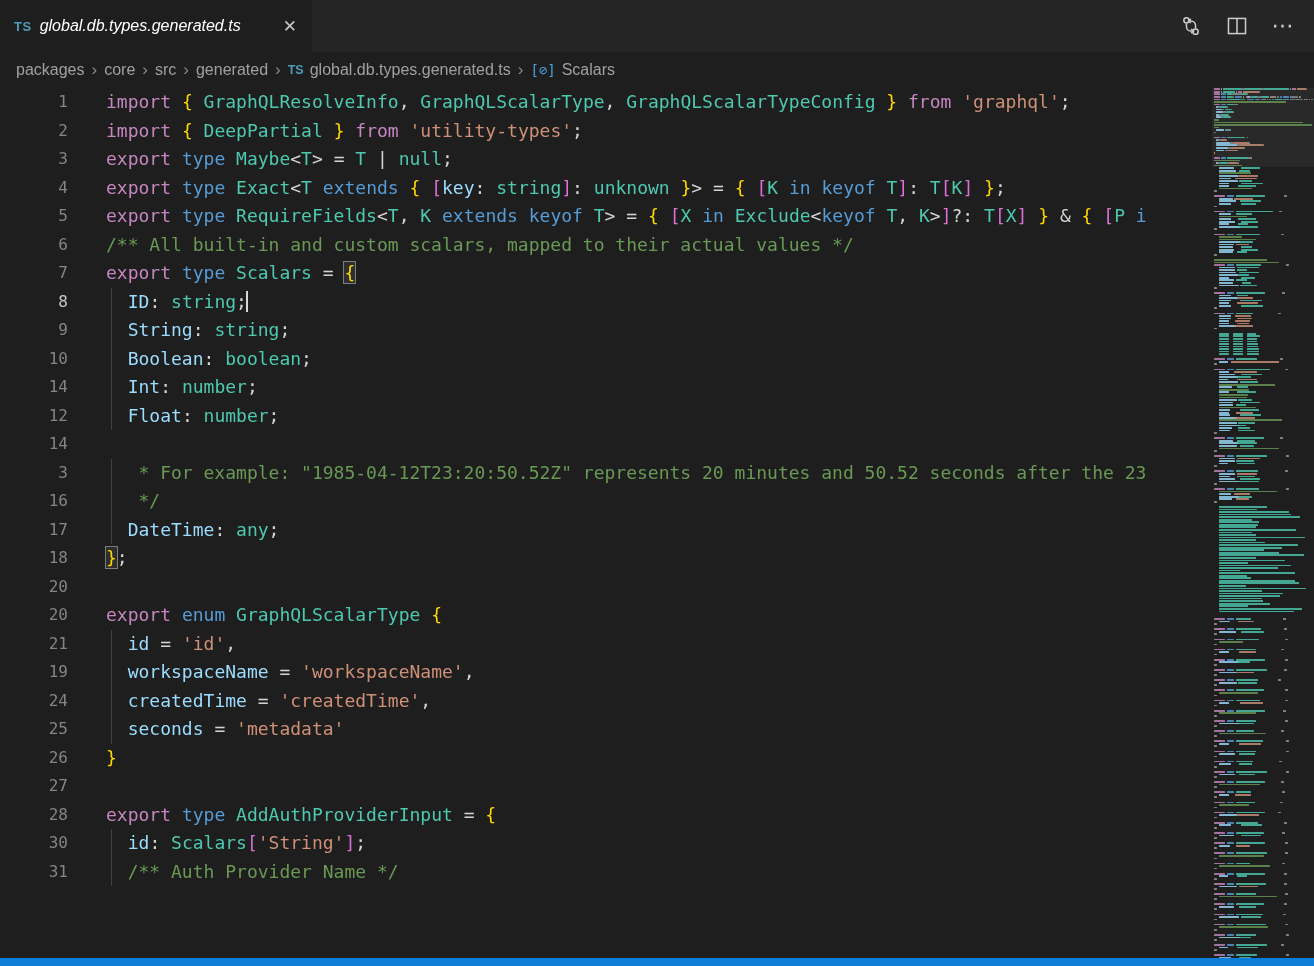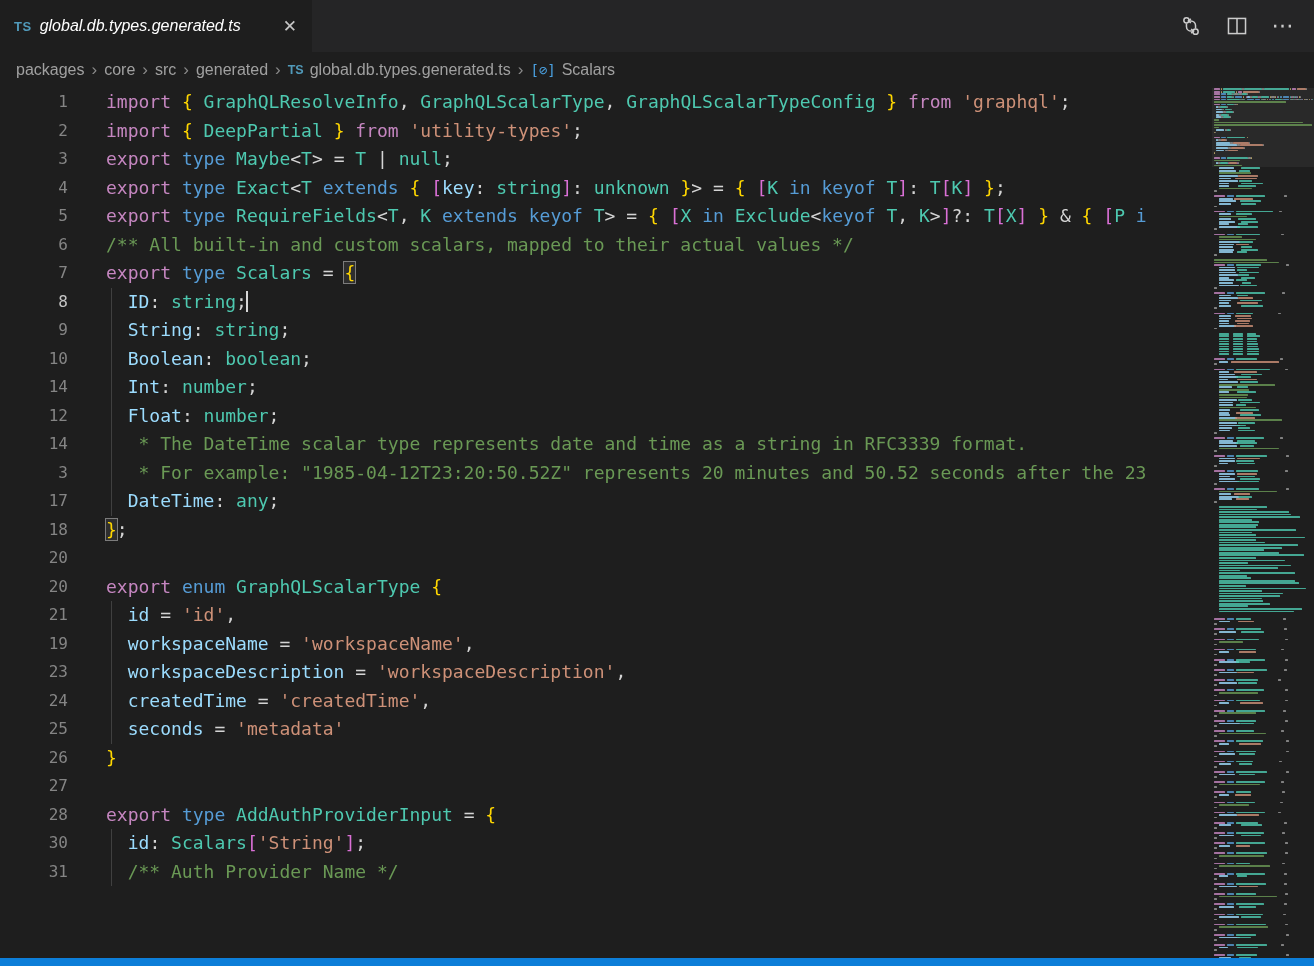--- a/index.html
+++ b/index.html
@@ -124,29 +124,29 @@
       <div class="code-line"><div class="ln">3</div><div class="lc"><span class="tok-kw">export</span><span class="tok-pun"> </span><span class="tok-kw2">type</span><span class="tok-pun"> </span><span class="tok-typ">Maybe</span><span class="tok-pun">&lt;</span><span class="tok-typ">T</span><span class="tok-pun">&gt; = </span><span class="tok-typ">T</span><span class="tok-pun"> | </span><span class="tok-typ">null</span><span class="tok-pun">;</span></div></div>
       <div class="code-line"><div class="ln">4</div><div class="lc"><span class="tok-kw">export</span><span class="tok-pun"> </span><span class="tok-kw2">type</span><span class="tok-pun"> </span><span class="tok-typ">Exact</span><span class="tok-pun">&lt;</span><span class="tok-typ">T</span><span class="tok-pun"> </span><span class="tok-kw2">extends</span><span class="tok-pun"> </span><span class="tok-b1">{</span><span class="tok-pun"> </span><span class="tok-b2">[</span><span class="tok-var">key</span><span class="tok-pun">: </span><span class="tok-typ">string</span><span class="tok-b2">]</span><span class="tok-pun">: </span><span class="tok-typ">unknown</span><span class="tok-pun"> </span><span class="tok-b1">}</span><span class="tok-pun">&gt; = </span><span class="tok-b1">{</span><span class="tok-pun"> </span><span class="tok-b2">[</span><span class="tok-typ">K</span><span class="tok-pun"> </span><span class="tok-kw2">in</span><span class="tok-pun"> </span><span class="tok-kw2">keyof</span><span class="tok-pun"> </span><span class="tok-typ">T</span><span class="tok-b2">]</span><span class="tok-pun">: </span><span class="tok-typ">T</span><span class="tok-b2">[</span><span class="tok-typ">K</span><span class="tok-b2">]</span><span class="tok-pun"> </span><span class="tok-b1">}</span><span class="tok-pun">;</span></div></div>
       <div class="code-line"><div class="ln">5</div><div class="lc"><span class="tok-kw">export</span><span class="tok-pun"> </span><span class="tok-kw2">type</span><span class="tok-pun"> </span><span class="tok-typ">RequireFields</span><span class="tok-pun">&lt;</span><span class="tok-typ">T</span><span class="tok-pun">, </span><span class="tok-typ">K</span><span class="tok-pun"> </span><span class="tok-kw2">extends</span><span class="tok-pun"> </span><span class="tok-kw2">keyof</span><span class="tok-pun"> </span><span class="tok-typ">T</span><span class="tok-pun">&gt; = </span><span class="tok-b1">{</span><span class="tok-pun"> </span><span class="tok-b2">[</span><span class="tok-typ">X</span><span class="tok-pun"> </span><span class="tok-kw2">in</span><span class="tok-pun"> </span><span class="tok-typ">Exclude</span><span class="tok-pun">&lt;</span><span class="tok-kw2">keyof</span><span class="tok-pun"> </span><span class="tok-typ">T</span><span class="tok-pun">, </span><span class="tok-typ">K</span><span class="tok-pun">&gt;</span><span class="tok-b2">]</span><span class="tok-pun">?: </span><span class="tok-typ">T</span><span class="tok-b2">[</span><span class="tok-typ">X</span><span class="tok-b2">]</span><span class="tok-pun"> </span><span class="tok-b1">}</span><span class="tok-pun"> &amp; </span><span class="tok-b1">{</span><span class="tok-pun"> </span><span class="tok-b2">[</span><span class="tok-typ">P</span><span class="tok-pun"> </span><span class="tok-kw2">i</span></div></div>
       <div class="code-line"><div class="ln">6</div><div class="lc"><span class="tok-com">/** All built-in and custom scalars, mapped to their actual values */</span></div></div>
       <div class="code-line"><div class="ln">7</div><div class="lc"><span class="tok-kw">export</span><span class="tok-pun"> </span><span class="tok-kw2">type</span><span class="tok-pun"> </span><span class="tok-typ">Scalars</span><span class="tok-pun"> = </span><span class="tok-b1 tok-bm">{</span></div></div>
       <div class="code-line"><div class="ln active">8</div><div class="lc"><span class="guide"></span><span class="tok-pun">  </span><span class="tok-var">ID</span><span class="tok-pun">: </span><span class="tok-typ">string</span><span class="tok-pun">;</span><span class="cursor"></span></div></div>
       <div class="code-line"><div class="ln">9</div><div class="lc"><span class="guide"></span><span class="tok-pun">  </span><span class="tok-var">String</span><span class="tok-pun">: </span><span class="tok-typ">string</span><span class="tok-pun">;</span></div></div>
       <div class="code-line"><div class="ln">10</div><div class="lc"><span class="guide"></span><span class="tok-pun">  </span><span class="tok-var">Boolean</span><span class="tok-pun">: </span><span class="tok-typ">boolean</span><span class="tok-pun">;</span></div></div>
       <div class="code-line"><div class="ln">14</div><div class="lc"><span class="guide"></span><span class="tok-pun">  </span><span class="tok-var">Int</span><span class="tok-pun">: </span><span class="tok-typ">number</span><span class="tok-pun">;</span></div></div>
       <div class="code-line"><div class="ln">12</div><div class="lc"><span class="guide"></span><span class="tok-pun">  </span><span class="tok-var">Float</span><span class="tok-pun">: </span><span class="tok-typ">number</span><span class="tok-pun">;</span></div></div>
-      <div class="code-line"><div class="ln">14</div><div class="lc"><span class="guide"></span><span class="tok-com">   * The DateTime scalar type represents date and time as a string in RFC3339 format.</span></div></div>
+      <div class="code-line"><div class="ln">14</div></div>
       <div class="code-line"><div class="ln">3</div><div class="lc"><span class="guide"></span><span class="tok-com">   * For example: "1985-04-12T23:20:50.52Z" represents 20 minutes and 50.52 seconds after the 23</span></div></div>
+      <div class="code-line"><div class="ln">16</div><div class="lc"><span class="guide"></span><span class="tok-com">   */</span></div></div>
       <div class="code-line"><div class="ln">17</div><div class="lc"><span class="guide"></span><span class="tok-pun">  </span><span class="tok-var">DateTime</span><span class="tok-pun">: </span><span class="tok-typ">any</span><span class="tok-pun">;</span></div></div>
       <div class="code-line"><div class="ln">18</div><div class="lc"><span class="tok-b1 tok-bm">}</span><span class="tok-pun">;</span></div></div>
       <div class="code-line"><div class="ln">20</div><div class="lc"></div></div>
       <div class="code-line"><div class="ln">20</div><div class="lc"><span class="tok-kw">export</span><span class="tok-pun"> </span><span class="tok-kw2">enum</span><span class="tok-pun"> </span><span class="tok-typ">GraphQLScalarType</span><span class="tok-pun"> </span><span class="tok-b1">{</span></div></div>
       <div class="code-line"><div class="ln">21</div><div class="lc"><span class="guide"></span><span class="tok-pun">  </span><span class="tok-var">id</span><span class="tok-pun"> = </span><span class="tok-str">'id'</span><span class="tok-pun">,</span></div></div>
       <div class="code-line"><div class="ln">19</div><div class="lc"><span class="guide"></span><span class="tok-pun">  </span><span class="tok-var">workspaceName</span><span class="tok-pun"> = </span><span class="tok-str">'workspaceName'</span><span class="tok-pun">,</span></div></div>
-      <div class="code-line"><div class="ln">23</div><div class="lc"><span class="guide"></span><span class="tok-pun">  </span><span class="tok-var">workspaceDescription</span><span class="tok-pun"> = </span><span class="tok-str">'workspaceDescription'</span><span class="tok-pun">,</span></div></div>
       <div class="code-line"><div class="ln">24</div><div class="lc"><span class="guide"></span><span class="tok-pun">  </span><span class="tok-var">createdTime</span><span class="tok-pun"> = </span><span class="tok-str">'createdTime'</span><span class="tok-pun">,</span></div></div>
       <div class="code-line"><div class="ln">25</div><div class="lc"><span class="guide"></span><span class="tok-pun">  </span><span class="tok-var">seconds</span><span class="tok-pun"> = </span><span class="tok-str">'metadata'</span></div></div>
       <div class="code-line"><div class="ln">26</div><div class="lc"><span class="tok-b1">}</span></div></div>
       <div class="code-line"><div class="ln">27</div><div class="lc"></div></div>
       <div class="code-line"><div class="ln">28</div><div class="lc"><span class="tok-kw">export</span><span class="tok-pun"> </span><span class="tok-kw2">type</span><span class="tok-pun"> </span><span class="tok-typ">AddAuthProviderInput</span><span class="tok-pun"> = </span><span class="tok-b1">{</span></div></div>
       <div class="code-line"><div class="ln">30</div><div class="lc"><span class="guide"></span><span class="tok-pun">  </span><span class="tok-var">id</span><span class="tok-pun">: </span><span class="tok-typ">Scalars</span><span class="tok-b2">[</span><span class="tok-str">'String'</span><span class="tok-b2">]</span><span class="tok-pun">;</span></div></div>
       <div class="code-line"><div class="ln">31</div><div class="lc"><span class="guide"></span><span class="tok-com">  /** Auth Provider Name */</span></div></div>
     </div>
 
   <div class="minimap">

